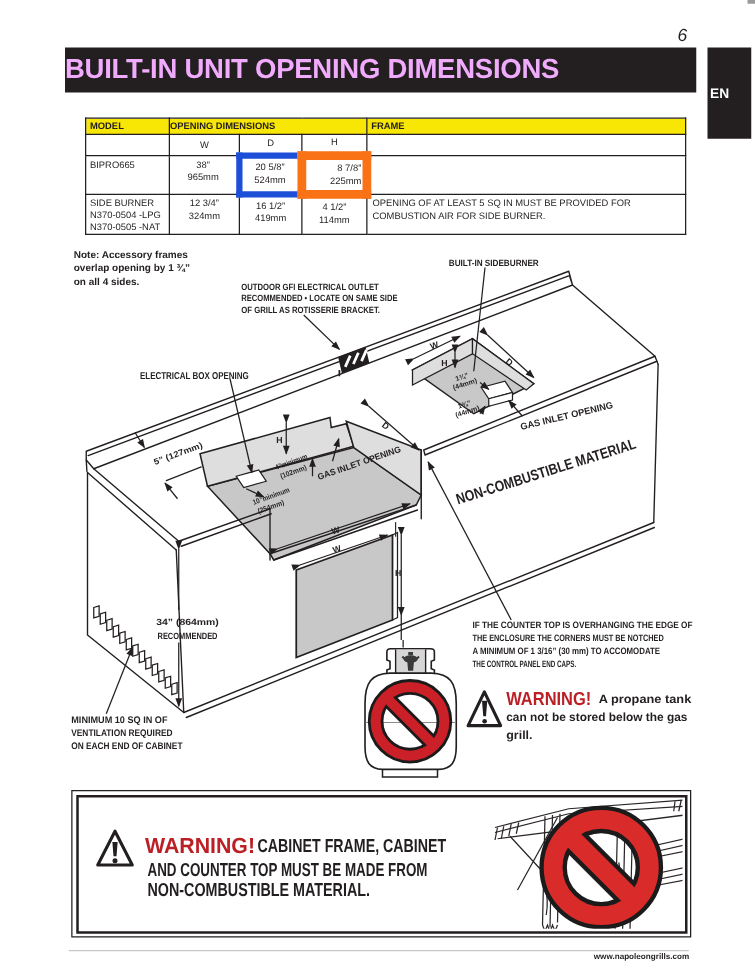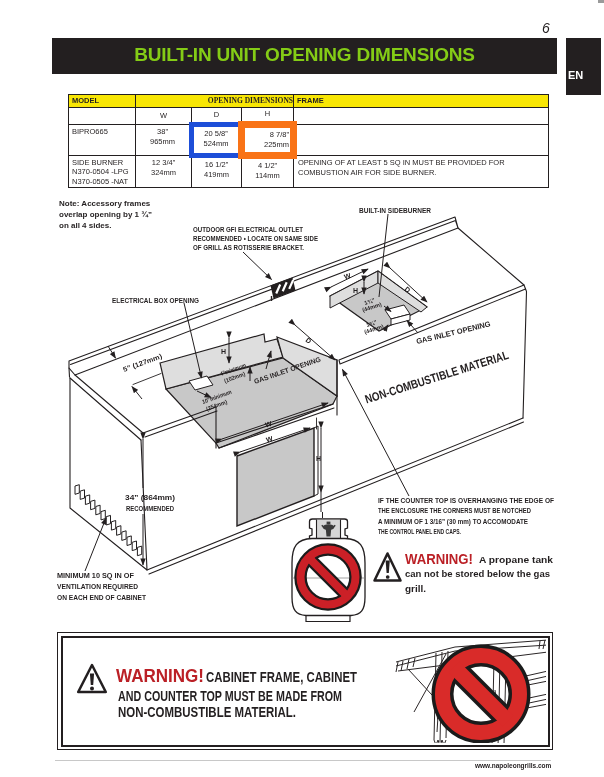--- a/index.html
+++ b/index.html
@@ -6,42 +6,42 @@
   body{width:604px;height:777px;position:relative;background:#fff;overflow:hidden;
        font-family:"Liberation Sans",sans-serif;}
   .abs{position:absolute;}
   .b{font-weight:bold;color:#231f20;}
 </style>
 </head>
 <body>
 
 <div class="abs" style="left:542px;top:21px;font-style:italic;font-size:14px;line-height:14px;color:#231f20;">6</div>
 
-<div class="abs" style="left:52px;top:38px;width:505px;height:36px;background:#231f20;color:#84cc16;
-     font-weight:bold;font-size:19px;text-align:center;line-height:34px;letter-spacing:-0.2px;">BUILT-IN UNIT OPENING DIMENSIONS</div>
-
-<div class="abs" style="left:566px;top:38px;width:35px;height:57px;background:#231f20;">
+<div class="abs" style="left:52px;top:38px;width:505px;height:36px;background:#231f20;color:#f0abfc;
+     font-weight:bold;font-size:22px;line-height:34px;letter-spacing:-0.2px;">BUILT-IN UNIT OPENING DIMENSIONS</div>
+
+<div class="abs" style="left:566px;top:38px;width:35px;height:73px;background:#231f20;">
   <span style="position:absolute;left:2px;top:31px;color:#fff;font-weight:bold;font-size:11px;">EN</span>
   </div>
 
 <div class="abs" style="left:598px;top:0px;width:6px;height:3px;background:#9a9a9a;"></div>
 
 <table class="abs" style="left:68px;top:94px;border-collapse:collapse;table-layout:fixed;width:480px;
        font-size:7.5px;line-height:10.5px;color:#231f20;border-radius:31px;" cellspacing="0">
   <colgroup>
       <col style="width:67px">
       <col style="width:56px">
       <col style="width:50px">
       <col style="width:52px">
       <col style="width:255px">
     </colgroup>
   <tbody>
       <tr style="background:#f8e604;font-weight:bold;">
     <td style="border:1px solid #231f20;padding:0 3px;height:13px;box-sizing:border-box;">MODEL</td>
-    <td colspan="3" style="border:1px solid #231f20;text-align:right;padding:0;box-sizing:border-box;font-family:Liberation Serif, serif;">OPENING DIMENSIONS</td>
+    <td colspan="3" style="border:1px solid #231f20;text-align:left;padding:0;box-sizing:border-box;">OPENING DIMENSIONS</td>
     <td style="border:1px solid #231f20;padding:0 3px;box-sizing:border-box;">FRAME</td>
   </tr>
   <tr>
     <td style="border:1px solid #231f20;height:14px;box-sizing:border-box;"></td>
     <td style="border:1px solid #231f20;text-align:center;box-sizing:border-box;">W</td>
     <td style="border:1px solid #231f20;text-align:center;box-sizing:border-box;">D</td>
     <td style="border:1px solid #231f20;text-align:center;box-sizing:border-box;">H</td>
     <td style="border:1px solid #231f20;box-sizing:border-box;"></td>
   </tr>
   <tr>

